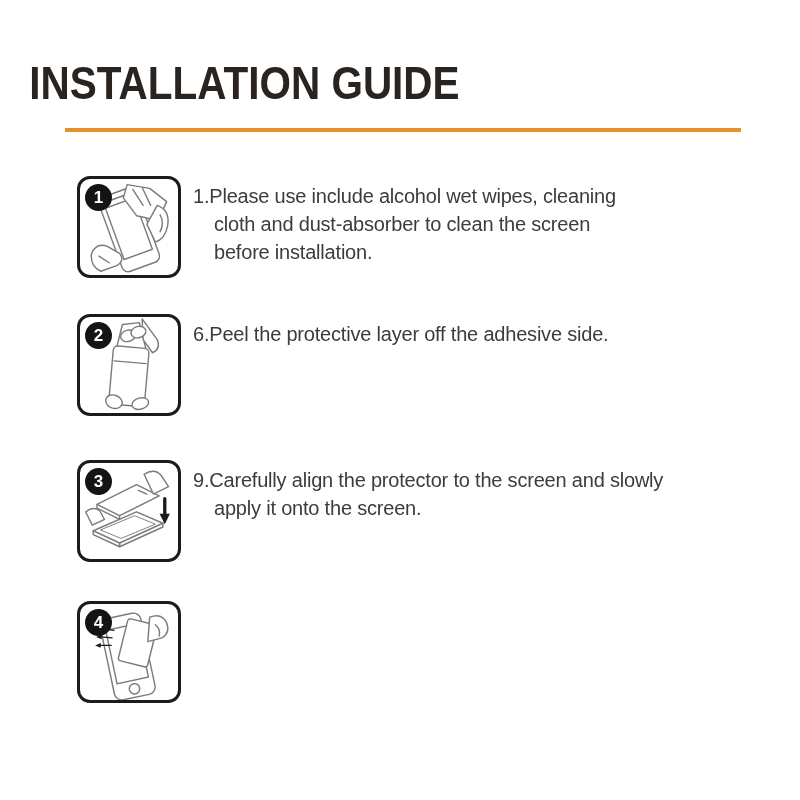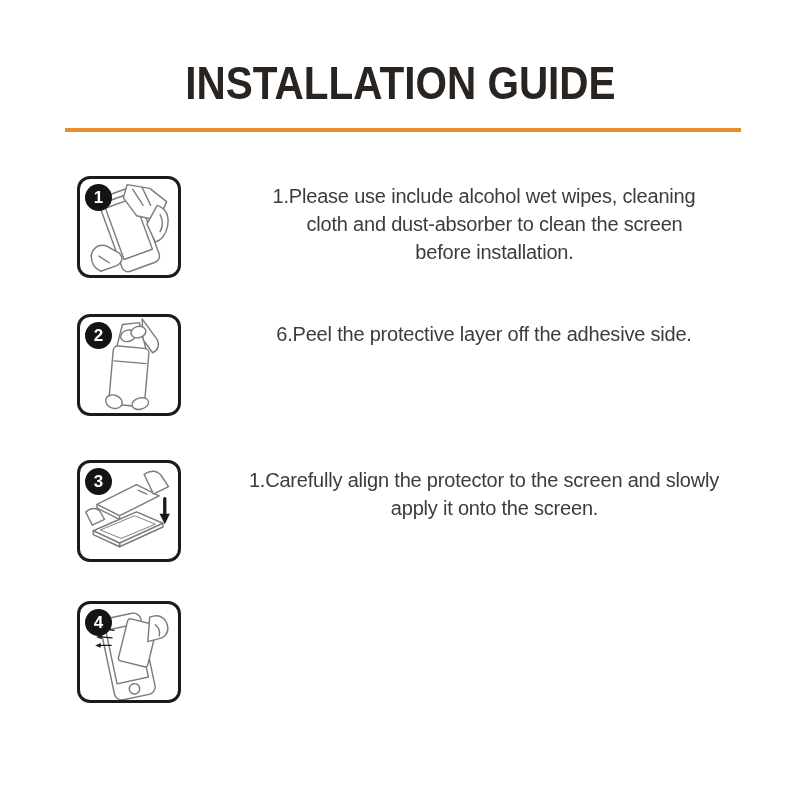--- a/index.html
+++ b/index.html
@@ -14,21 +14,20 @@
     background: #ffffff;
     overflow: hidden;
     font-family: "Liberation Sans", sans-serif;
   }
   .title {
     position: absolute;
     top: 56px;
     left: 0;
     right: 0;
     margin: 0;
-    text-align: center;
     font-size: 46px;
     font-weight: bold;
     color: #2a2420;
     letter-spacing: 0px;
   }
   .title-text {
     display: inline-block;
     transform: scaleX(0.88);
     transform-origin: center;
     white-space: nowrap;
@@ -78,32 +77,31 @@
     background: #141414;
     color: #ffffff;
     display: flex;
     align-items: center;
     justify-content: center;
     font-size: 17px;
     font-weight: bold;
     line-height: 1;
   }
   .step-text {
-    margin: 0 0 0 20px;
+    margin: 0 0 0 12px;
     padding-top: 6px;
     width: 545px;
     font-size: 20px;
     line-height: 28px;
     color: #3c3c3c;
     letter-spacing: -0.2px;
     white-space: pre-line;
     
     padding-left: 21px;
     text-indent: -21px;
-    text-align: center;
   }
   .line-art {
     stroke: #7b7b7b;
     stroke-width: 1.5;
     fill: none;
     stroke-linecap: round;
     stroke-linejoin: round;
   }
   .line-art .filled { fill: #ffffff; }
   .line-art .solid-black { fill: #1a1a1a; stroke: none; }
@@ -192,21 +190,21 @@
 
         <path class="filled" d="M6 52 q8 -7 15 -1 l5 9 -13 6 z"></path>
 
         <line class="black-stroke" x1="90" y1="38" x2="90" y2="56" stroke-width="3.5"></line>
         <polygon class="solid-black" points="84.5,54 95.5,54 90,65"></polygon>
       </svg>
       <div class="badge">
         <span>3</span>
       </div>
     </div>
-    <p class="step-text">1.Carefully align the protector to  the screen and slowly
+    <p class="step-text">9.Carefully align the protector to  the screen and slowly
 apply it onto the screen.</p>
   </div>
 
   <div class="step-row step-row-4">
     <div class="illus-box">
       <svg class="line-art" viewBox="0 0 104 102" aria-hidden="true">
 
         <g transform="rotate(-12 50 58)">
           <rect class="filled" x="29" y="12" width="44" height="88" rx="8"></rect>
           <rect class="filled" x="34" y="24" width="34" height="58"></rect>

